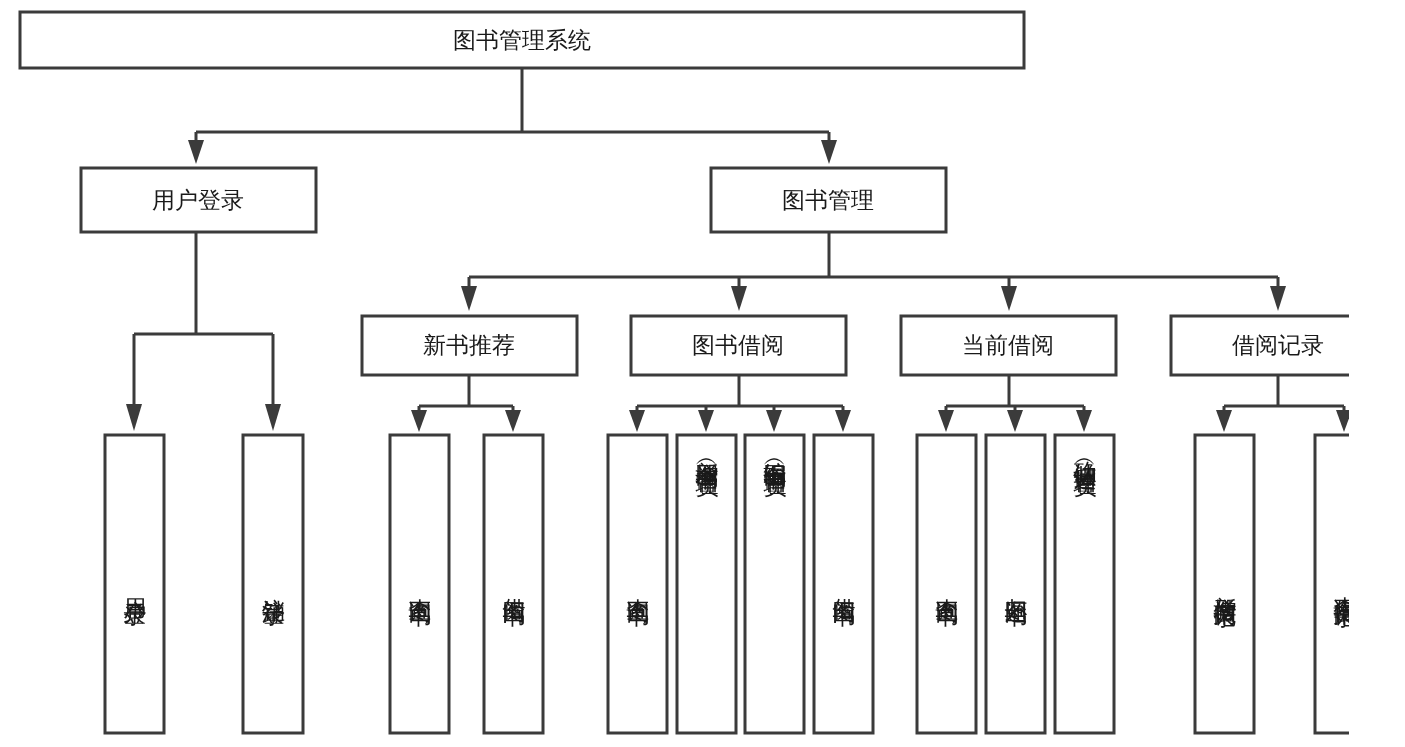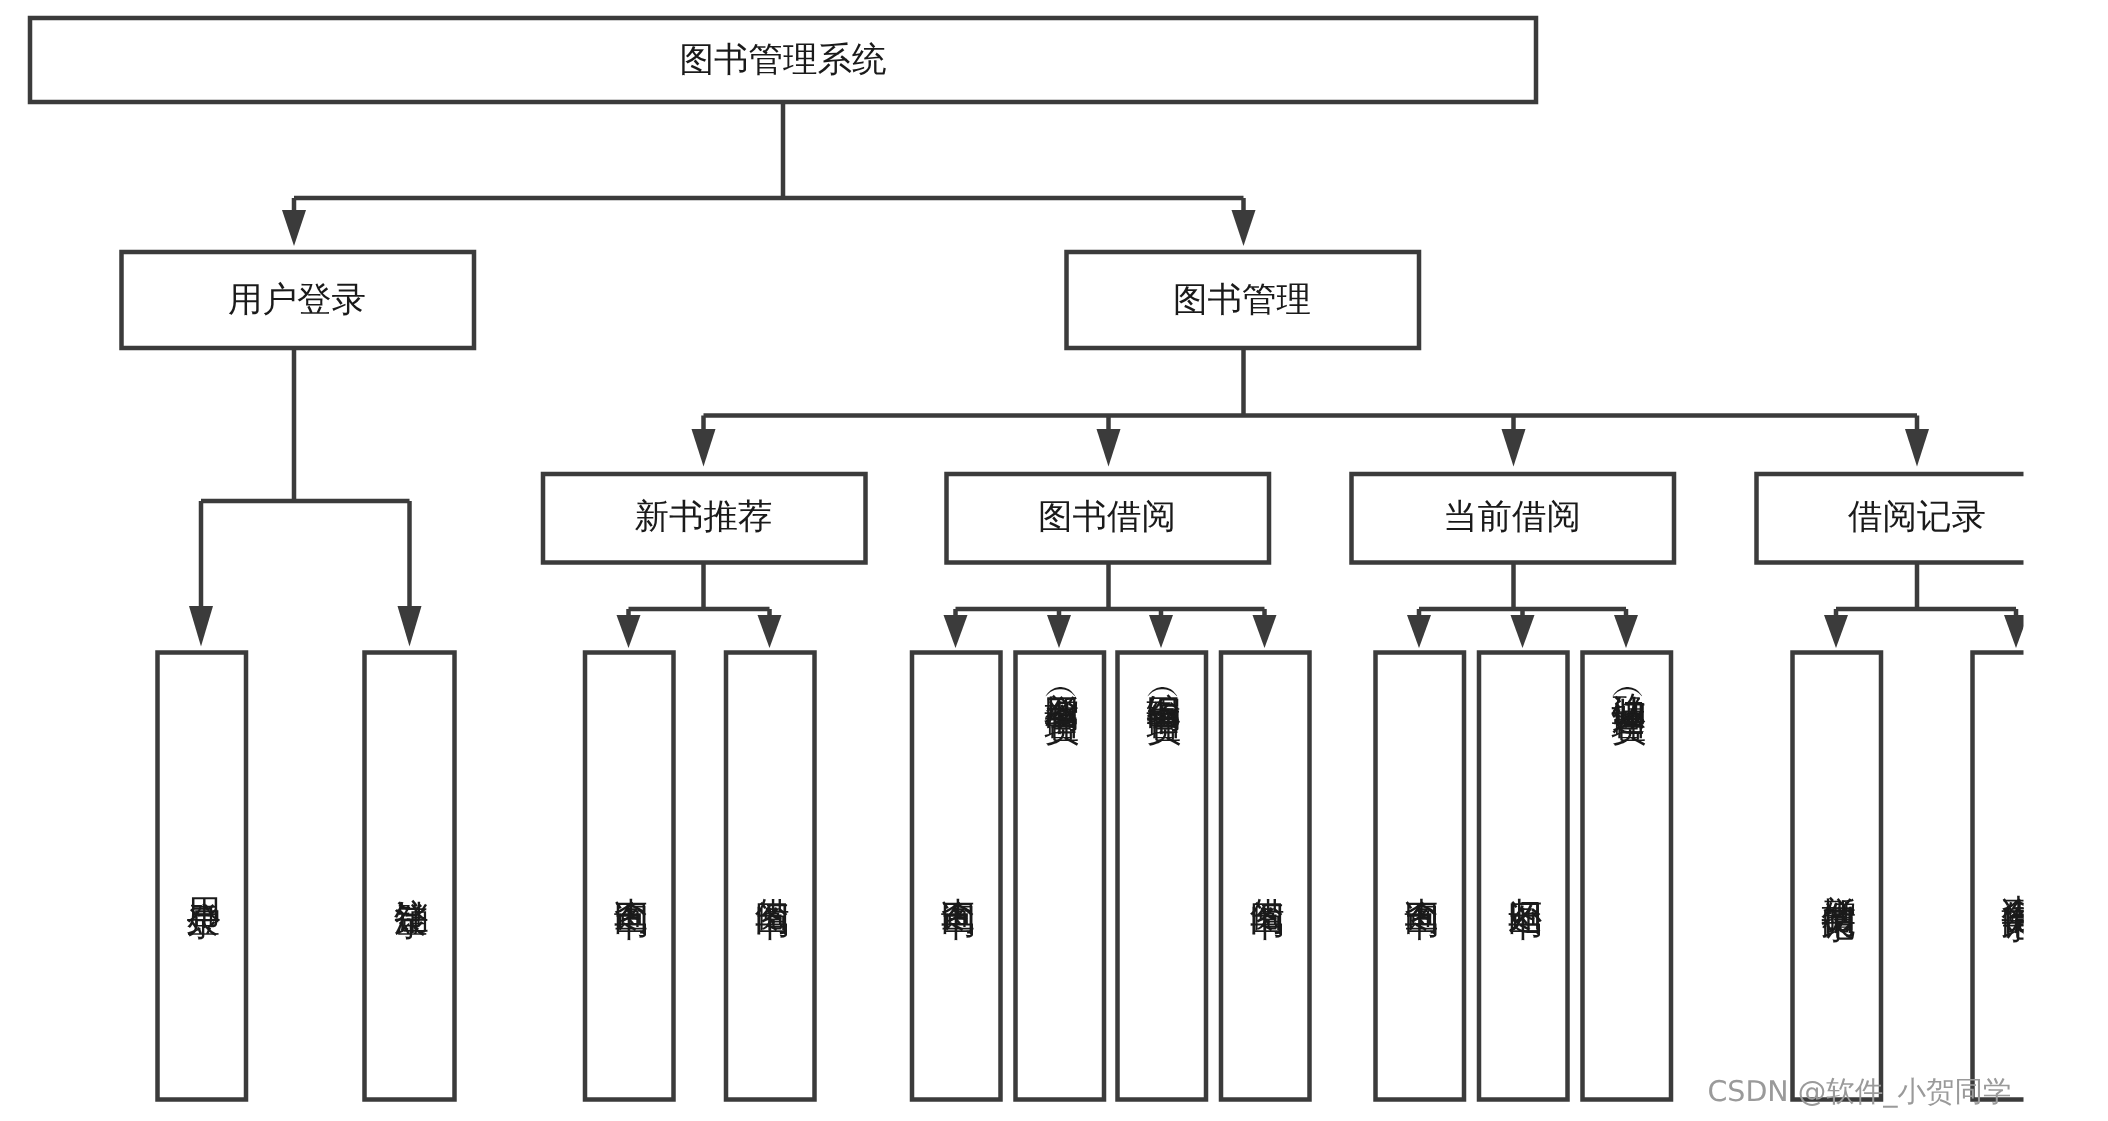--- a/index.html
+++ b/index.html
@@ -233,14 +233,13 @@
   <div class="v-label-wrap" style="left:1055px; top:435px; width:59px; height:298px; align-items:flex-start;">
     <span class="v-label" style="margin-top:8px;">确认归还（管理员）</span>
   </div>
   <div class="v-label-wrap" style="left:1195px; top:435px; width:59px; height:298px;">
     <span class="v-label">新增借阅记录</span>
   </div>
   <div class="v-label-wrap" style="left:1315px; top:435px; width:59px; height:298px;">
     <span class="v-label">查询借阅记录</span>
   </div>
 
-  <div id="watermark">CSDN @软件_小贺同学</div>
 </div>
 
 </body></html>

